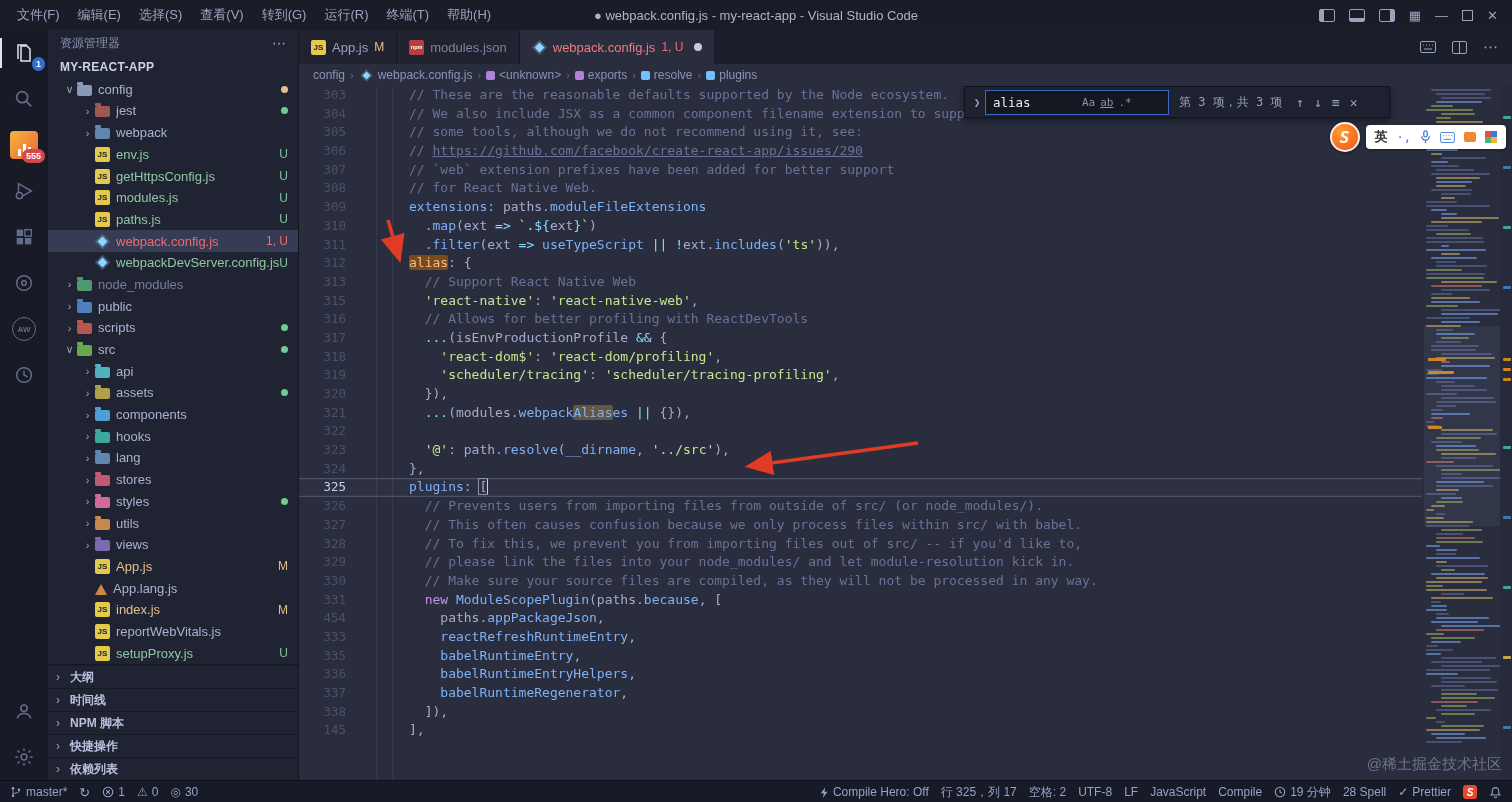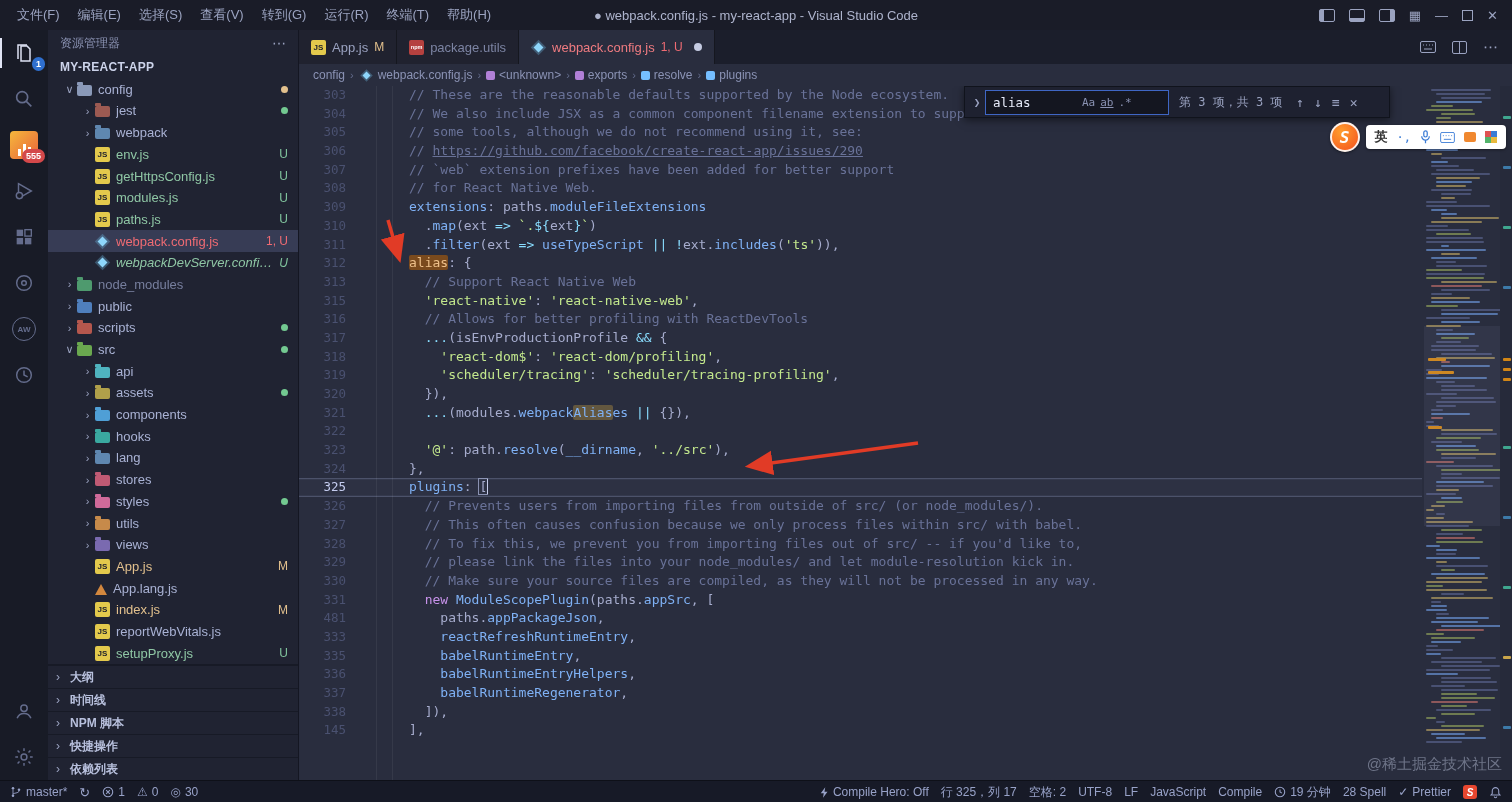--- a/index.html
+++ b/index.html
@@ -280,21 +280,21 @@
           <span class="gbadge" style="color: rgb(129, 197, 158);">U</span>
         </div>
         <div class="trow sel" style="padding-left: 32px;">
           <span class="sp"></span>
           <span class="wp-ico">
             <i></i>
           </span>
           <span class="lbl" style="color: rgb(239, 107, 115);">webpack.config.js</span>
           <span class="gbadge" style="color: rgb(239, 107, 115);">1, U</span>
         </div>
-        <div class="trow" style="padding-left: 32px; font-style: italic;">
+        <div class="trow" style="padding-left: 32px;">
           <span class="sp"></span>
           <span class="wp-ico">
             <i></i>
           </span>
           <span class="lbl" style="color: rgb(143, 199, 165);">webpackDevServer.config.js</span>
           <span class="gbadge" style="color: rgb(129, 197, 158);">U</span>
         </div>
         <div class="trow" style="padding-left: 14px;">
           <span class="chev">›</span>
           <span class="fold-ico" style="background: rgb(78, 154, 110);"></span>
@@ -420,21 +420,21 @@
   <div class="editor-area">
     <div class="tabbar">
       <div id="tabs">
           <div class="tab">
             <span class="js-ico">JS</span>
             <span style="color: rgb(154, 162, 192);">App.js</span>
             <span class="tbadge" style="color: rgb(226, 192, 141);">M</span>
           </div>
           <div class="tab">
             <span class="npm-ico">npm</span>
-            <span style="color: rgb(124, 132, 163);">package.utils</span>
+            <span style="color: rgb(124, 132, 163);">modules.json</span>
           </div>
           <div class="tab active">
             <span class="wp-ico">
               <i></i>
             </span>
             <span style="color: rgb(239, 123, 128);">webpack.config.js</span>
             <span class="tbadge" style="color: rgb(239, 107, 115);">1, U</span>
             <span class="dirty"></span>
           </div>
         </div>
@@ -501,22 +501,22 @@
           <div class="row"><span class="num">321</span><span class="txt"><span class="tk-o">  ...</span><span class="tk-p">(</span><span class="tk-p">modules.</span><span class="tk-b">webpack</span><span class="tk-b mo">Alias</span><span class="tk-b">es</span><span class="tk-o"> || </span><span class="tk-p">{}),</span></span></div>
           <div class="row"><span class="num">322</span><span class="txt"></span></div>
           <div class="row"><span class="num">323</span><span class="txt"><span class="tk-s">  '@'</span><span class="tk-p">: </span><span class="tk-p">path.</span><span class="tk-b">resolve</span><span class="tk-p">(</span><span class="tk-b">__dirname</span><span class="tk-p">, </span><span class="tk-s">'../src'</span><span class="tk-p">),</span></span></div>
           <div class="row"><span class="num">324</span><span class="txt"><span class="tk-p">},</span></span></div>
           <div class="row cur"><span class="num">325</span><span class="txt"><span class="tk-b">plugins</span><span class="tk-p">: </span><span class="tk-p brk">[</span><span class="cursor"></span></span></div>
           <div class="row"><span class="num">326</span><span class="txt"><span class="tk-c">  // Prevents users from importing files from outside of src/ (or node_modules/).</span></span></div>
           <div class="row"><span class="num">327</span><span class="txt"><span class="tk-c">  // This often causes confusion because we only process files within src/ with babel.</span></span></div>
           <div class="row"><span class="num">328</span><span class="txt"><span class="tk-c">  // To fix this, we prevent you from importing files out of src/ -- if you'd like to,</span></span></div>
           <div class="row"><span class="num">329</span><span class="txt"><span class="tk-c">  // please link the files into your node_modules/ and let module-resolution kick in.</span></span></div>
           <div class="row"><span class="num">330</span><span class="txt"><span class="tk-c">  // Make sure your source files are compiled, as they will not be processed in any way.</span></span></div>
-          <div class="row"><span class="num">331</span><span class="txt"><span class="tk-p">  </span><span class="tk-k">new</span><span class="tk-p"> </span><span class="tk-b">ModuleScopePlugin</span><span class="tk-p">(</span><span class="tk-p">paths.</span><span class="tk-b">appSrc</span><span class="tk-p">, [</span></span></div>
-          <div class="row"><span class="num">481</span><span class="txt"><span class="tk-p">    paths.</span><span class="tk-b">appPackageJson</span><span class="tk-p">,</span></span></div>
+          <div class="row"><span class="num">331</span><span class="txt"><span class="tk-p">  </span><span class="tk-k">new</span><span class="tk-p"> </span><span class="tk-b">ModuleScopePlugin</span><span class="tk-p">(</span><span class="tk-p">paths.</span><span class="tk-b">because</span><span class="tk-p">, [</span></span></div>
+          <div class="row"><span class="num">454</span><span class="txt"><span class="tk-p">    paths.</span><span class="tk-b">appPackageJson</span><span class="tk-p">,</span></span></div>
           <div class="row"><span class="num">333</span><span class="txt"><span class="tk-p">    </span><span class="tk-b">reactRefreshRuntimeEntry</span><span class="tk-p">,</span></span></div>
           <div class="row"><span class="num">335</span><span class="txt"><span class="tk-p">    </span><span class="tk-b">babelRuntimeEntry</span><span class="tk-p">,</span></span></div>
           <div class="row"><span class="num">336</span><span class="txt"><span class="tk-p">    </span><span class="tk-b">babelRuntimeEntryHelpers</span><span class="tk-p">,</span></span></div>
           <div class="row"><span class="num">337</span><span class="txt"><span class="tk-p">    </span><span class="tk-b">babelRuntimeRegenerator</span><span class="tk-p">,</span></span></div>
           <div class="row"><span class="num">338</span><span class="txt"><span class="tk-p">  ]),</span></span></div>
           <div class="row"><span class="num">145</span><span class="txt"><span class="tk-p">],</span></span></div>
         </div>
       <div class="guide" style="left:77px"></div>
       <div class="guide" style="left:93px"></div>
 

